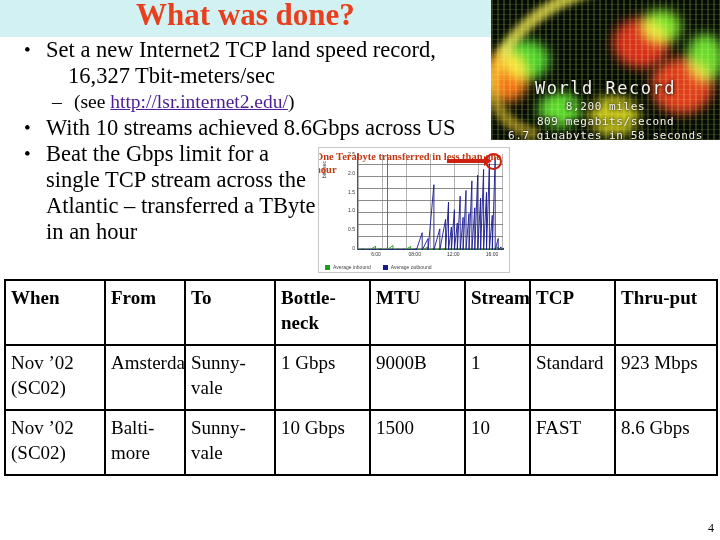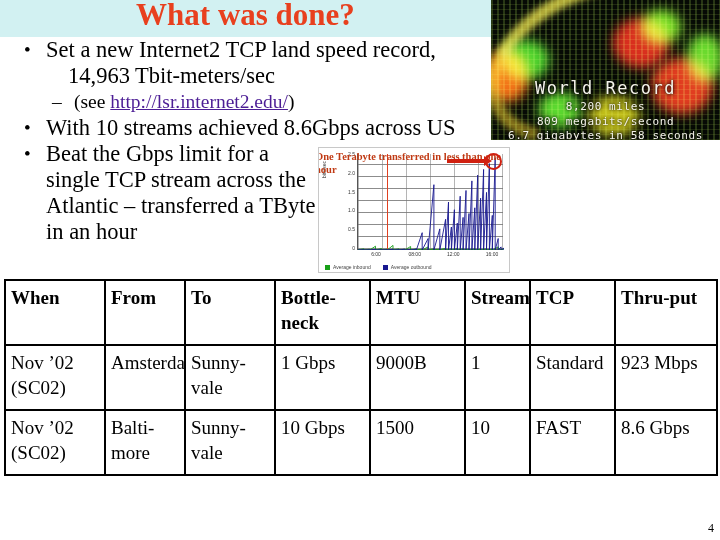--- a/index.html
+++ b/index.html
@@ -279,21 +279,21 @@
     <div class="wr-swoosh"></div>
     <div class="wr-text" id="wr-title">World Record</div>
     <div class="wr-text" id="wr-line1">8,200 miles</div>
     <div class="wr-text" id="wr-line2">809 megabits/second</div>
     <div class="wr-text" id="wr-line3">6.7 gigabytes in 58 seconds</div>
   </div>
 
   <div id="bullets">
     <div class="b1">
       <span>Set a new Internet2 TCP land speed record,</span><br>
-      <span style="display:inline-block;margin-left:22px;">14,963 Tbit-meters/sec</span>
+      <span style="display:inline-block;margin-left:22px;">16,327 Tbit-meters/sec</span>
     </div>
     <div class="b2"><span>(see </span><a class="link" href="#">http://lsr.internet2.edu/</a><span>)</span></div>
     <div class="b1">With 10 streams achieved 8.6Gbps across US</div>
     <div class="b1" id="bullet-3">Beat the Gbps limit for a single TCP stream across the Atlantic – transferred a TByte in an hour</div>
   </div>
 
   <div id="chart">
     <div id="y-axis-label">bits/sec</div>
     <div id="chart-plot">
       <div id="chart-vline"></div>

